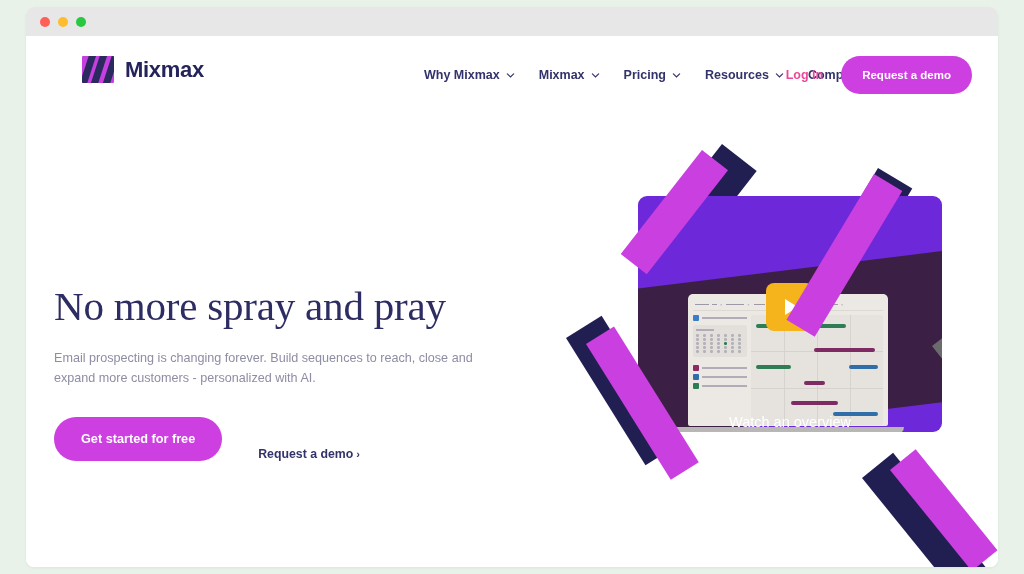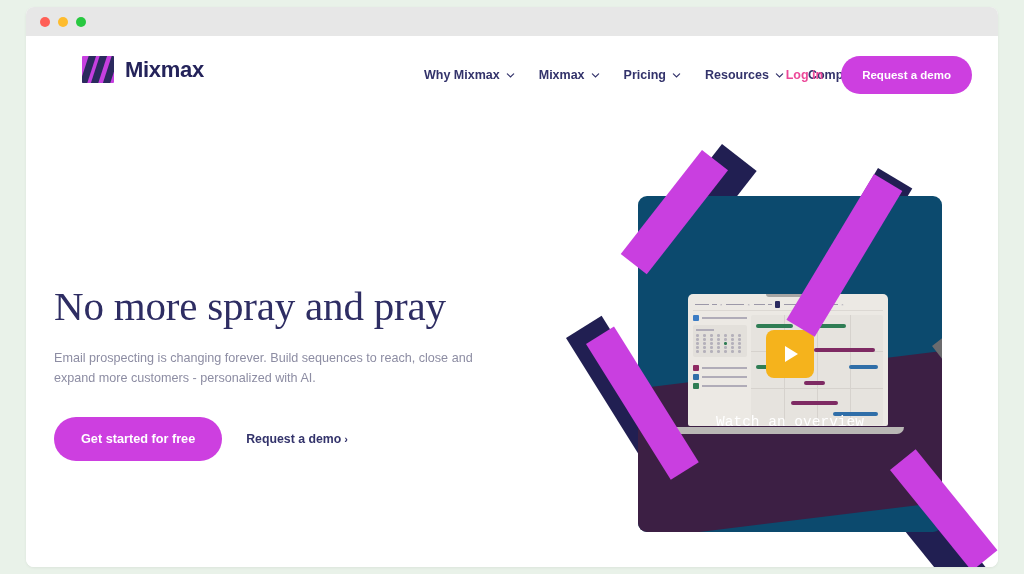--- a/index.html
+++ b/index.html
@@ -85,21 +85,21 @@
   .hero-copy{ position:absolute; left:28px; top:248px; width:470px; }
   .hero-title{
     font-family:"Liberation Serif", serif;
     font-size:41px; font-weight:normal; color:#2e2d63;
     letter-spacing:-.2px; line-height:1.12;
   }
   .hero-sub{
     margin-top:18px; width:434px;
     font-size:12.6px; line-height:1.62; color:#8d8da3;
   }
-  .hero-cta{ margin-top:28px; display:flex; align-items:center; gap:24px; }
+  .hero-cta{ margin-top:28px; display:flex; align-items:flex-end; gap:36px; }
   .btn-primary{
     background:#cd3fe0; color:#fff;
     font-size:12.7px; font-weight:bold;
     border:none; border-radius:24px;
     padding:15px 27px; cursor:pointer; white-space:nowrap;
   }
   .link-demo{
     font-size:12.3px; font-weight:bold; color:#33336b;
     cursor:pointer; white-space:nowrap;
   }
@@ -126,22 +126,22 @@
     background:#211f52; transform:rotate(-32deg); transform-origin:top left;
   }
   .stripe-navy-br{
     left:300px; top:330px; width:40px; height:150px;
     background:#211f52; transform:rotate(-39deg); transform-origin:top left;
   }
 
   
   .video-card{
     position:absolute; left:76px; top:48px;
-    width:304px; height:336px;
-    background:#0c4a6e; border-radius:9px; overflow:hidden;font-family:Liberation Mono, monospace;
+    width:304px; height:236px;
+    background:#6d28d9; border-radius:9px; overflow:hidden;
   }
   .card-wedge{
     position:absolute; left:-20px; bottom:-10px;
     width:360px; height:150px;
     background:#3c1f44;
     transform:rotate(-7deg); transform-origin:bottom left;
   }
   .card-stripe-gray{
     position:absolute; right:-30px; top:150px;
     width:40px; height:200px;

